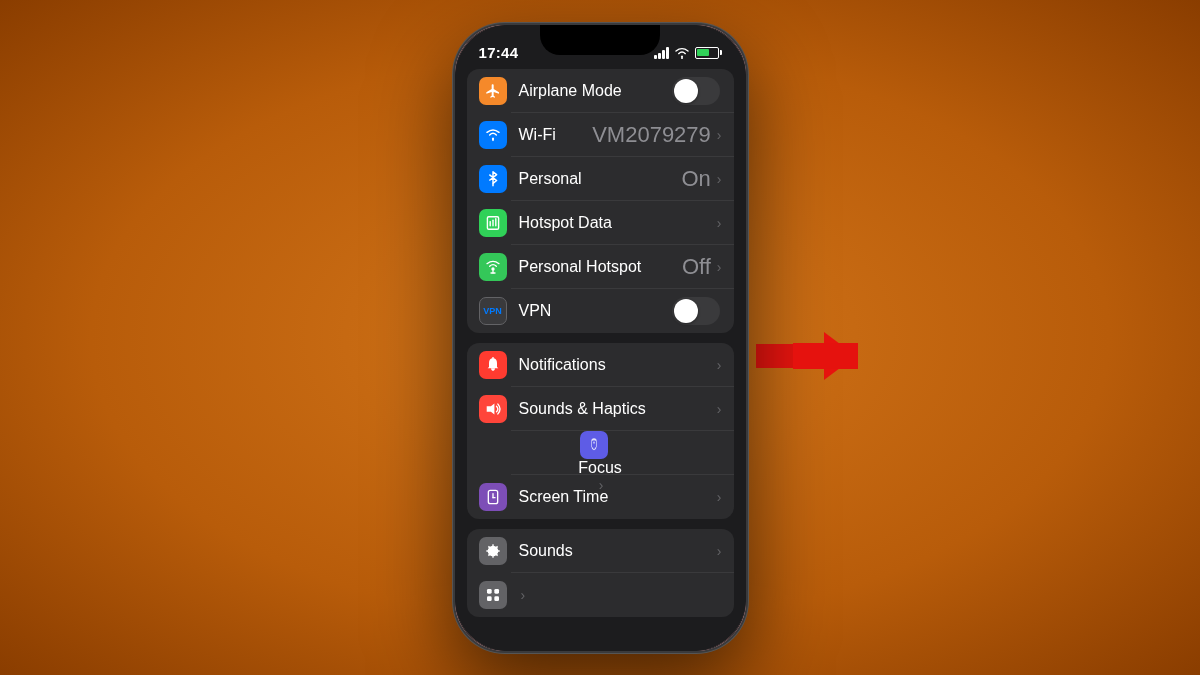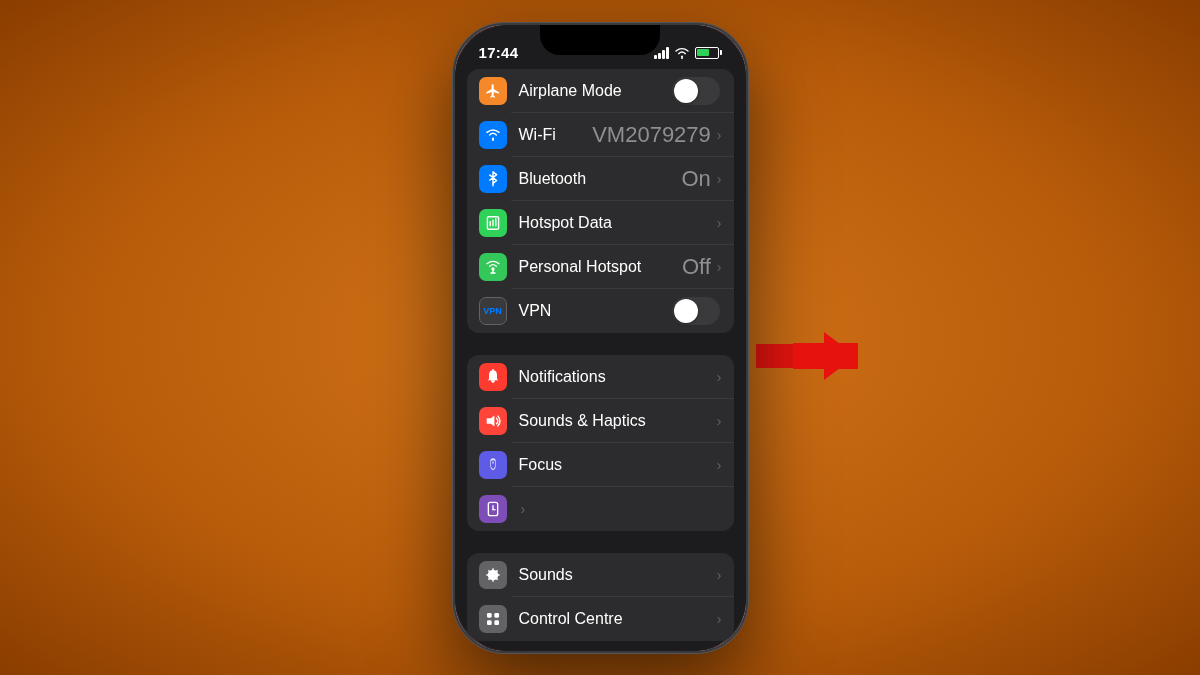--- a/index.html
+++ b/index.html
@@ -126,21 +126,21 @@
 
     
     .settings-content {
       padding: 0 12px;
       overflow: hidden;
     }
 
     .settings-group {
       background: #2c2c2e;
       border-radius: 12px;
-      margin-bottom: 22px;
+      margin-bottom: 10px;
       overflow: hidden;
     }
 
     .settings-row {
       display: flex;
       align-items: center;
       padding: 0 12px;
       height: 44px;
       position: relative;
       cursor: pointer;
@@ -338,21 +338,21 @@
             <span class="row-chevron">›</span>
           </div>
 
           <div class="settings-row">
             <div class="row-icon bg-blue">
               <svg width="14" height="16" viewBox="0 0 14 22" fill="white">
                 <polyline points="2,5 12,13 7,17 7,1 12,5 2,13" fill="none" stroke="white" stroke-width="2" stroke-linejoin="round"></polyline>
                 <line x1="7" y1="17" x2="7" y2="21" stroke="white" stroke-width="2"></line>
               </svg>
             </div>
-            <span class="row-label">Bluetooth</span>
+            <span class="row-label">Personal</span>
             <span class="row-value">On</span>
             <span class="row-chevron">›</span>
           </div>
 
           <div class="settings-row">
             <div class="row-icon bg-green">
               <svg width="14" height="16" viewBox="0 0 20 22" fill="white">
                 <rect x="2" y="2" width="16" height="18" rx="2" fill="none" stroke="white" stroke-width="2"></rect>
                 <line x1="6" y1="9" x2="6" y2="15" stroke="white" stroke-width="2" stroke-linecap="round"></line>
                 <line x1="10" y1="7" x2="10" y2="15" stroke="white" stroke-width="2" stroke-linecap="round"></line>
@@ -408,40 +408,41 @@
               <svg width="16" height="14" viewBox="0 0 22 20" fill="white">
                 <polygon points="2,6 8,6 13,2 13,18 8,14 2,14" fill="white"></polygon>
                 <path d="M16 6 Q20 10 16 14" fill="none" stroke="white" stroke-width="2" stroke-linecap="round"></path>
                 <path d="M18 3 Q24 10 18 17" fill="none" stroke="white" stroke-width="2" stroke-linecap="round"></path>
               </svg>
             </div>
             <span class="row-label">Sounds &amp; Haptics</span>
             <span class="row-chevron">›</span>
           </div>
 
-          <div class="settings-row" style="position:relative;">
+          <div class="settings-row" style="position:relative;flex-direction:column;">
             <div class="row-icon" style="background:#5e5ce6;">
               <svg width="16" height="16" viewBox="0 0 24 24" fill="white">
                 <path d="M12 2 Q8 2 8 6 L8 14 Q8 18 12 20 Q16 18 16 14 L16 6 Q16 2 12 2Z" fill="white" opacity="0.8"></path>
                 <path d="M9 6 Q12 4 15 6 L15 14 Q14 17 12 18.5 Q10 17 9 14 Z" fill="#5e5ce6"></path>
                 <path d="M12 6 L10.5 10 L12 9 L13.5 10 Z" fill="white"></path>
               </svg>
             </div>
             <span class="row-label">Focus</span>
             <span class="row-chevron">›</span>
           </div>
 
           <div class="settings-row">
             <div class="row-icon" style="background:#7d4eb7;">
               <svg width="14" height="16" viewBox="0 0 20 24" fill="white">
                 <rect x="3" y="2" width="14" height="20" rx="3" fill="none" stroke="white" stroke-width="2"></rect>
                 <line x1="10" y1="7" x2="10" y2="13" stroke="white" stroke-width="2" stroke-linecap="round"></line>
                 <line x1="10" y1="13" x2="13" y2="13" stroke="white" stroke-width="2" stroke-linecap="round"></line>
               </svg>
             </div>
+            <span class="row-label">Screen Time</span>
             <span class="row-chevron">›</span>
           </div>
         </div>
 
         <div class="settings-group">
 
           <div class="settings-row">
             <div class="row-icon bg-gear">
               <svg width="16" height="16" viewBox="0 0 24 24" fill="white">
                 <path d="M12 8c-2.21 0-4 1.79-4 4s1.79 4 4 4 4-1.79 4-4-1.79-4-4-4zm-1-6v2.09c-1.32.28-2.52.86-3.54 1.65L5.9 4.22 4.22 5.9l1.52 1.52C4.95 8.44 4.36 9.64 4.09 11H2v2h2.09c.28 1.36.86 2.56 1.65 3.58L4.22 18.1l1.68 1.68 1.52-1.52c1.02.79 2.22 1.37 3.58 1.65V22h2v-2.09c1.36-.28 2.56-.86 3.58-1.65l1.52 1.52 1.68-1.68-1.52-1.52c.79-1.02 1.37-2.22 1.65-3.58H22v-2h-2.09c-.28-1.36-.86-2.56-1.65-3.58l1.52-1.52L18.1 4.22l-1.52 1.52C15.56 4.95 14.36 4.36 13 4.09V2h-2z" fill="white"></path>
@@ -453,21 +454,20 @@
 
           <div class="settings-row">
             <div class="row-icon bg-controlc">
               <svg width="16" height="16" viewBox="0 0 24 24" fill="white">
                 <rect x="3" y="3" width="7" height="7" rx="2" fill="white"></rect>
                 <rect x="14" y="3" width="7" height="7" rx="2" fill="white"></rect>
                 <rect x="3" y="14" width="7" height="7" rx="2" fill="white"></rect>
                 <rect x="14" y="14" width="7" height="7" rx="2" fill="white"></rect>
               </svg>
             </div>
-            <span class="row-label">Control Centre</span>
             <span class="row-chevron">›</span>
           </div>
 
         </div>
 
       </div>
     </div>
   </div>
 
   <div style="position:absolute; right:-110px; top:calc(50% + 18px); transform:translateY(-50%); display:flex; align-items:center;">

